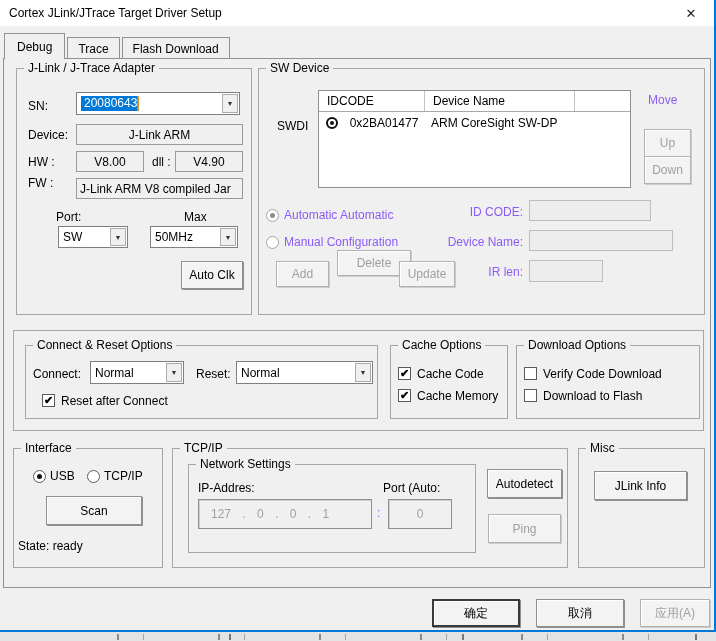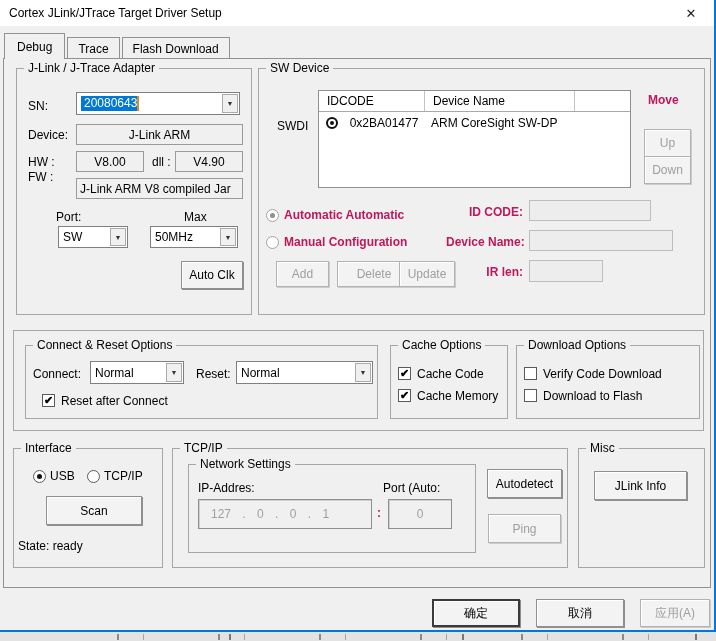--- a/index.html
+++ b/index.html
@@ -20,21 +20,21 @@
   .tab.active { height:26px; padding:6px 12px 0 12px; position:relative; top:1px; z-index:7; }
 
   .tabpage { position:absolute; left:3px; top:58px; width:708px; height:530px;
              border:1px solid #919191; background:#f0f0f0; z-index:1; }
 
   .group { position:absolute; border:1px solid #a6a6a6; z-index:2; }
   .gtitle { position:absolute; top:-8px; left:7px; background:#f0f0f0; padding:0 4px;
             font-size:12px; white-space:nowrap; }
 
   .lbl { position:absolute; white-space:nowrap; z-index:3; }
-  .dis { color:#be185d;font-weight:bold; }
+  .dis { color:#8b5cf6; }
   .r   { text-align:right; }
 
   .sfield { position:absolute; background:#f0f0f0; border:1px solid #9a9a9a; display:flex;
             align-items:center; z-index:3; overflow:hidden; white-space:nowrap; }
   .center { justify-content:center; }
   .dfield { position:absolute; background:#ededed; border:1px solid #bdbdbd; z-index:3; }
   .sunken { position:absolute; background:#f0f0f0; border:1px solid #8f8f8f;
             box-shadow:inset 1px 1px 0 #cfcfcf; color:#9f9f9f; display:flex; align-items:center; z-index:3; }
 
   .combo { position:absolute; background:#fff; border:1px solid #7f7f7f; display:flex;
@@ -108,21 +108,21 @@
   <div class="combo" style="left:76px;top:92px;width:164px;height:23px;">
     <span class="cval"><span class="selval">20080643</span><span class="caret"></span></span>
     <span class="carrow">▼</span>
   </div>
   <span class="lbl" style="left:28px;top:128px;">Device:</span>
   <div class="sfield center" style="left:76px;top:124px;width:167px;height:21px;">J-Link ARM</div>
   <span class="lbl" style="left:28px;top:155px;">HW :</span>
   <div class="sfield center" style="left:76px;top:151px;width:68px;height:21px;">V8.00</div>
   <span class="lbl" style="left:152px;top:155px;">dll :</span>
   <div class="sfield center" style="left:175px;top:151px;width:68px;height:21px;">V4.90</div>
-  <span class="lbl" style="left:28px;top:170px;">FW :</span>
+  <span class="lbl" style="left:28px;top:176px;">FW :</span>
   <div class="sfield" style="left:76px;top:178px;width:167px;height:21px;padding-left:3px;">J-Link ARM V8 compiled Jar</div>
   <span class="lbl" style="left:56px;top:210px;">Port:</span>
   <span class="lbl" style="left:184px;top:210px;">Max</span>
   <div class="combo" style="left:58px;top:226px;width:70px;height:22px;">
     <span class="cval">SW</span>
     <span class="carrow">▼</span>
   </div>
   <div class="combo" style="left:150px;top:226px;width:88px;height:22px;">
     <span class="cval">50MHz</span>
     <span class="carrow">▼</span>
@@ -152,21 +152,21 @@
   <span class="radio disr sel" style="left:266px;top:209px;"></span>
   <span class="lbl dis" style="left:284px;top:208px;">Automatic Automatic</span>
   <span class="radio disr" style="left:266px;top:236px;"></span>
   <span class="lbl dis" style="left:284px;top:235px;">Manual Configuration</span>
 
   <span class="lbl dis r" style="left:455px;top:205px;width:68px;">ID CODE:</span>
   <div class="dfield" style="left:529px;top:200px;width:122px;height:21px;"></div>
   <span class="lbl dis r" style="left:446px;top:235px;width:77px;">Device Name:</span>
   <div class="dfield" style="left:529px;top:230px;width:144px;height:21px;"></div>
   <div class="btn disb" style="left:276px;top:261px;width:53px;height:26px;">Add</div>
-  <div class="btn disb" style="left:337px;top:261px;width:74px;height:26px;">Delete</div>
+  <div class="btn disb" style="left:337px;top:250px;width:74px;height:26px;">Delete</div>
   <div class="btn disb" style="left:399px;top:261px;width:56px;height:26px;">Update</div>
   <span class="lbl dis r" style="left:468px;top:265px;width:55px;">IR len:</span>
   <div class="dfield" style="left:529px;top:260px;width:74px;height:22px;"></div>
 
   <div class="group" style="left:13px;top:330px;width:691px;height:101px;"></div>
 
   <div class="group" style="left:25px;top:345px;width:353px;height:74px;">
     <span class="gtitle">Connect &amp; Reset Options</span>
   </div>
   <span class="lbl" style="left:33px;top:367px;">Connect:</span>

